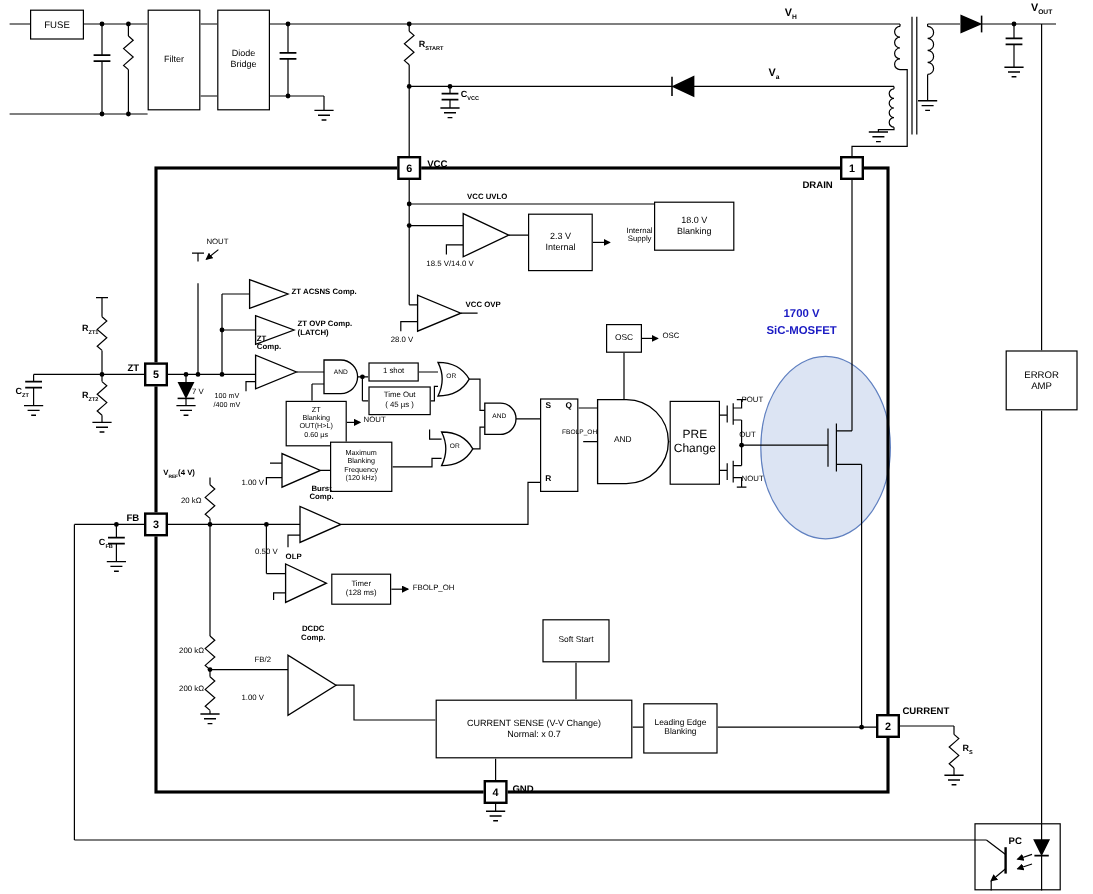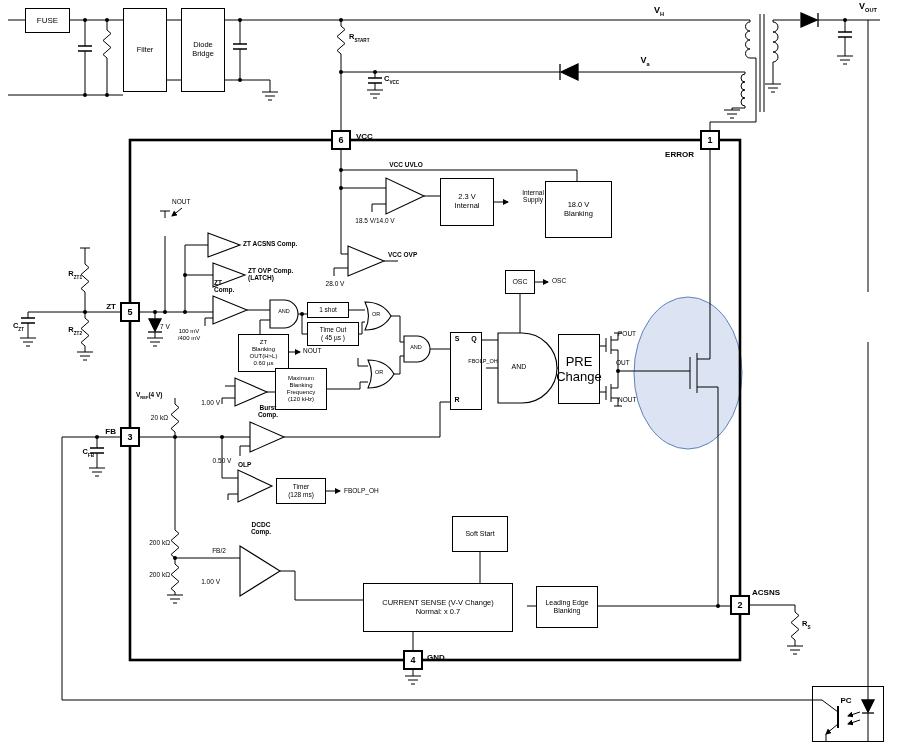--- a/index.html
+++ b/index.html
@@ -210,21 +210,21 @@
     </div>
 <div class="box" style="left:181px;top:8px;width:44px;height:84px;font-size:7.5px">
       <div>Diode</div>
       <div>Bridge</div>
     </div>
 
 <div class="box" style="left:440px;top:178px;width:54px;height:48px;font-size:7.5px">
       <div>2.3 V</div>
       <div>Internal</div>
     </div>
-<div class="box" style="left:545px;top:181px;width:67px;height:57px;font-size:7.5px">
+<div class="box" style="left:545px;top:168px;width:67px;height:41px;font-size:7.5px">
       <div>18.0 V</div>
       <div>Blanking</div>
     </div>
 <div class="box" style="left:505px;top:270px;width:30px;height:24px;font-size:7px">
       <div>OSC</div>
     </div>
 <div class="box" style="left:307px;top:302px;width:42px;height:16px;font-size:6.5px">
       <div>1 shot</div>
     </div>
 <div class="box" style="left:307px;top:322px;width:52px;height:24px;font-size:6.5px">
@@ -237,39 +237,43 @@
       <div>OUT(H&gt;L)</div>
       <div>0.60 µs</div>
     </div>
 <div class="box" style="left:275px;top:368px;width:52px;height:42px;font-size:6px">
       <div>Maximum</div>
       <div>Blanking</div>
       <div>Frequency</div>
       <div>(120 kHz)</div>
     </div>
 <div class="box" style="left:450px;top:332px;width:32px;height:78px"></div>
-<div class="box" style="left:558px;top:334px;width:42px;height:70px;font-size:13px">
+<div class="box" style="left:558px;top:334px;width:42px;height:70px;font-size:10px">
       <div>PRE</div>
       <div>Change</div>
     </div>
 <div class="box" style="left:276px;top:478px;width:50px;height:26px;font-size:6.5px">
       <div>Timer</div>
       <div>(128 ms)</div>
     </div>
 <div class="box" style="left:452px;top:516px;width:56px;height:36px;font-size:7px">
       <div>Soft Start</div>
     </div>
-<div class="box" style="left:363px;top:583px;width:150px;height:49px;font-size:7.5px">
+<div class="box" style="left:363px;top:583px;width:164px;height:49px;font-size:7.5px">
       <div>CURRENT SENSE (V-V Change)</div>
       <div>Normal: x 0.7</div>
     </div>
 <div class="box" style="left:536px;top:586px;width:62px;height:42px;font-size:7px">
       <div>Leading Edge</div>
       <div>Blanking</div>
     </div>
+<div class="box" style="left:838px;top:292px;width:60px;height:50px;font-size:8px">
+      <div>ERROR</div>
+      <div>AMP</div>
+    </div>
 <div class="box nobg" style="left:812px;top:686px;width:72px;height:56px"></div>
 
 <div class="pin" style="left:331px;top:130px">
       <span>6</span>
     </div>
 <div class="pin" style="left:700px;top:130px">
       <span>1</span>
     </div>
 <div class="pin" style="left:120px;top:302px">
       <span>5</span>
@@ -278,25 +282,25 @@
       <span>3</span>
     </div>
 <div class="pin" style="left:403px;top:650px">
       <span>4</span>
     </div>
 <div class="pin" style="left:730px;top:595px">
       <span>2</span>
     </div>
 
 <div class="lbl b tl" style="left:356px;top:133px;width:34px;font-size:8px">VCC</div>
-<div class="lbl b tr" style="left:648px;top:151px;width:46px;font-size:8px">ERROR</div>
+<div class="lbl b tr" style="left:648px;top:151px;width:46px;font-size:8px">DRAIN</div>
 <div class="lbl b tr" style="left:92px;top:303px;width:24px;font-size:8px">ZT</div>
 <div class="lbl b tr" style="left:92px;top:428px;width:24px;font-size:8px">FB</div>
 <div class="lbl b tl" style="left:427px;top:654px;width:34px;font-size:8px">GND</div>
-<div class="lbl b tl" style="left:752px;top:589px;width:56px;font-size:8px">ACSNS</div>
+<div class="lbl b tl" style="left:752px;top:589px;width:56px;font-size:8px">CURRENT</div>
 
 <div class="lbl b" style="left:646px;top:5px;width:26px;font-size:9px"><span>V</span><sub>H</sub></div>
 <div class="lbl b" style="left:634px;top:55px;width:22px;font-size:9px"><span>V</span><sub>a</sub></div>
 <div class="lbl b" style="left:846px;top:1px;width:44px;font-size:9px"><span>V</span><sub>OUT</sub></div>
 <div class="lbl b tl" style="left:349px;top:33px;width:52px;font-size:7.5px"><span>R</span><sub>START</sub></div>
 <div class="lbl b tl" style="left:384px;top:75px;width:40px;font-size:7.5px"><span>C</span><sub>VCC</sub></div>
 <div class="lbl b tr" style="left:48px;top:270px;width:34px;font-size:7.5px"><span>R</span><sub>ZT1</sub></div>
 <div class="lbl b tr" style="left:48px;top:326px;width:34px;font-size:7.5px"><span>R</span><sub>ZT2</sub></div>
 <div class="lbl b tr" style="left:0px;top:322px;width:24px;font-size:7.5px"><span>C</span><sub>ZT</sub></div>
 <div class="lbl b tr" style="left:64px;top:448px;width:30px;font-size:7.5px"><span>C</span><sub>FB</sub></div>
@@ -325,20 +329,24 @@
 <div class="lbl tl" style="left:160px;top:323px;width:22px;font-size:6.5px">7 V</div>
 <div class="lbl" style="left:170px;top:328px;width:38px;font-size:6px">
       <div>100 mV</div>
       <div>/400 mV</div>
     </div>
 <div class="lbl tl" style="left:303px;top:347px;width:32px;font-size:6.5px">NOUT</div>
 <div class="lbl" style="left:460px;top:358px;width:46px;font-size:5.5px">FBOLP_OH</div>
 <div class="lbl tl" style="left:618px;top:330px;width:30px;font-size:6.5px">POUT</div>
 <div class="lbl tl" style="left:616px;top:359px;width:26px;font-size:6.5px">OUT</div>
 <div class="lbl tl" style="left:618px;top:396px;width:30px;font-size:6.5px">NOUT</div>
+<div class="lbl b" style="left:616px;top:255px;width:104px;font-size:9.5px;line-height:1.5;color:#1b1bc3">
+      <div>1700 V</div>
+      <div>SiC-MOSFET</div>
+    </div>
 <div class="lbl tr" style="left:124px;top:414px;width:44px;font-size:6.5px">20 kΩ</div>
 <div class="lbl tr" style="left:182px;top:399px;width:38px;font-size:6.5px">1.00 V</div>
 <div class="lbl b" style="left:244px;top:404px;width:48px;font-size:6.5px">
       <div>Burst</div>
       <div>Comp.</div>
     </div>
 <div class="lbl" style="left:202px;top:457px;width:40px;font-size:6.5px">0.50 V</div>
 <div class="lbl b tl" style="left:238px;top:461px;width:30px;font-size:6.5px">OLP</div>
 <div class="lbl tl" style="left:344px;top:487px;width:52px;font-size:6.5px">FBOLP_OH</div>
 <div class="lbl b" style="left:240px;top:521px;width:42px;font-size:6.5px">

